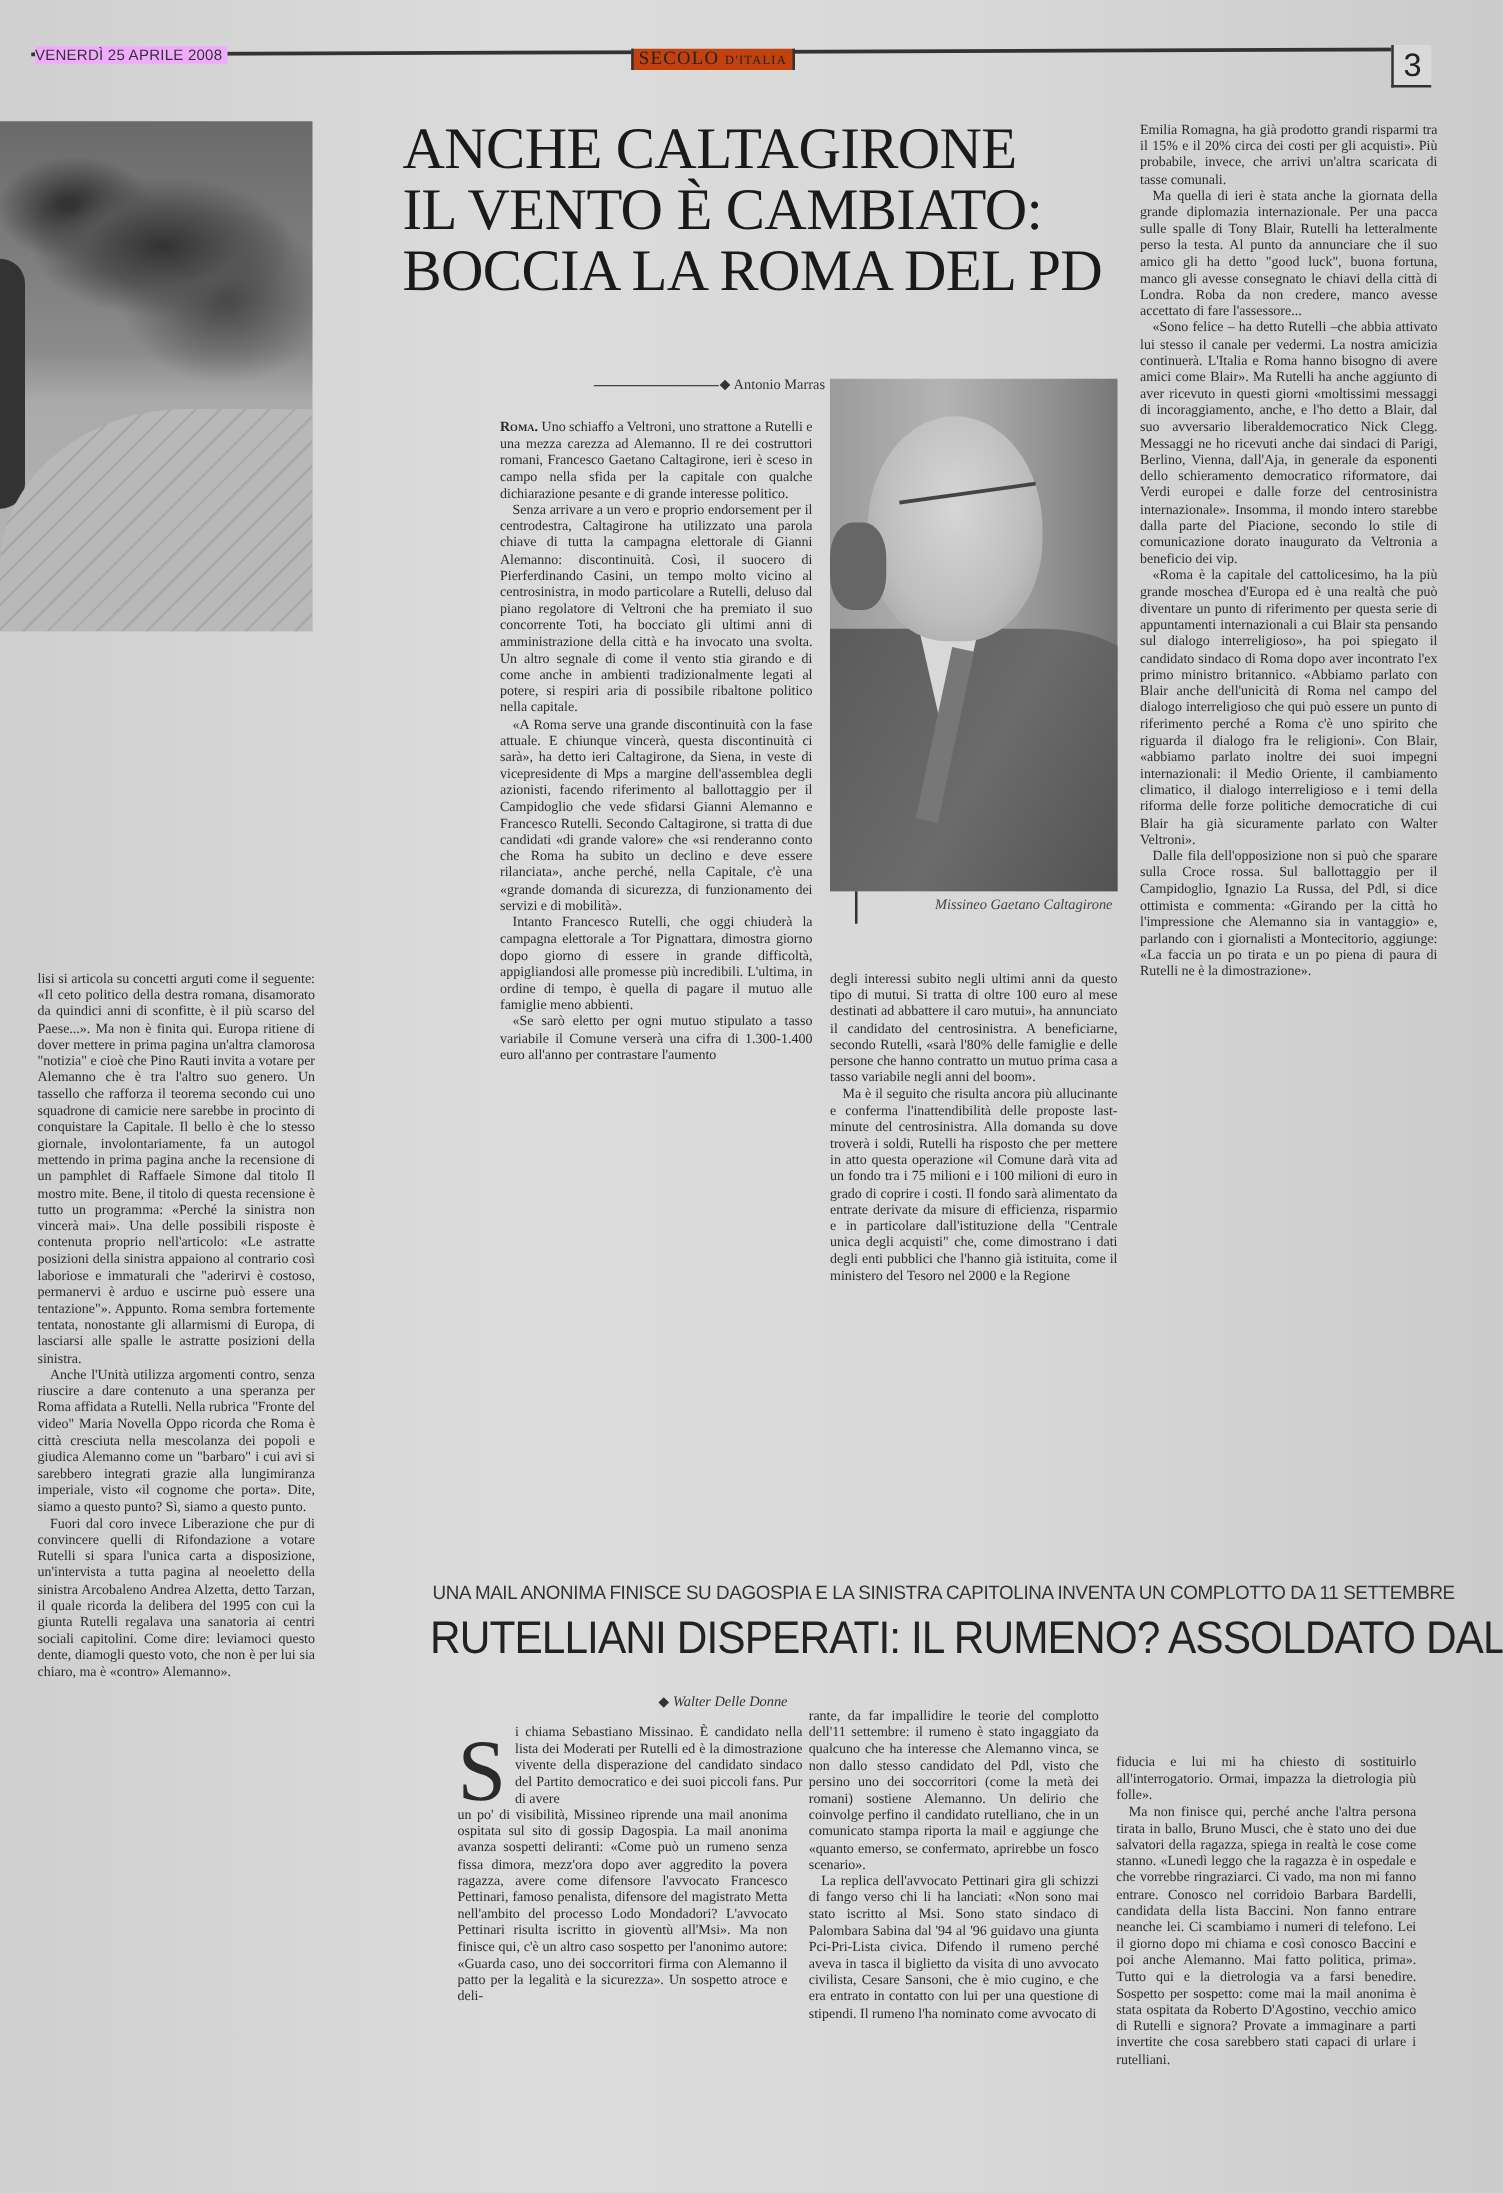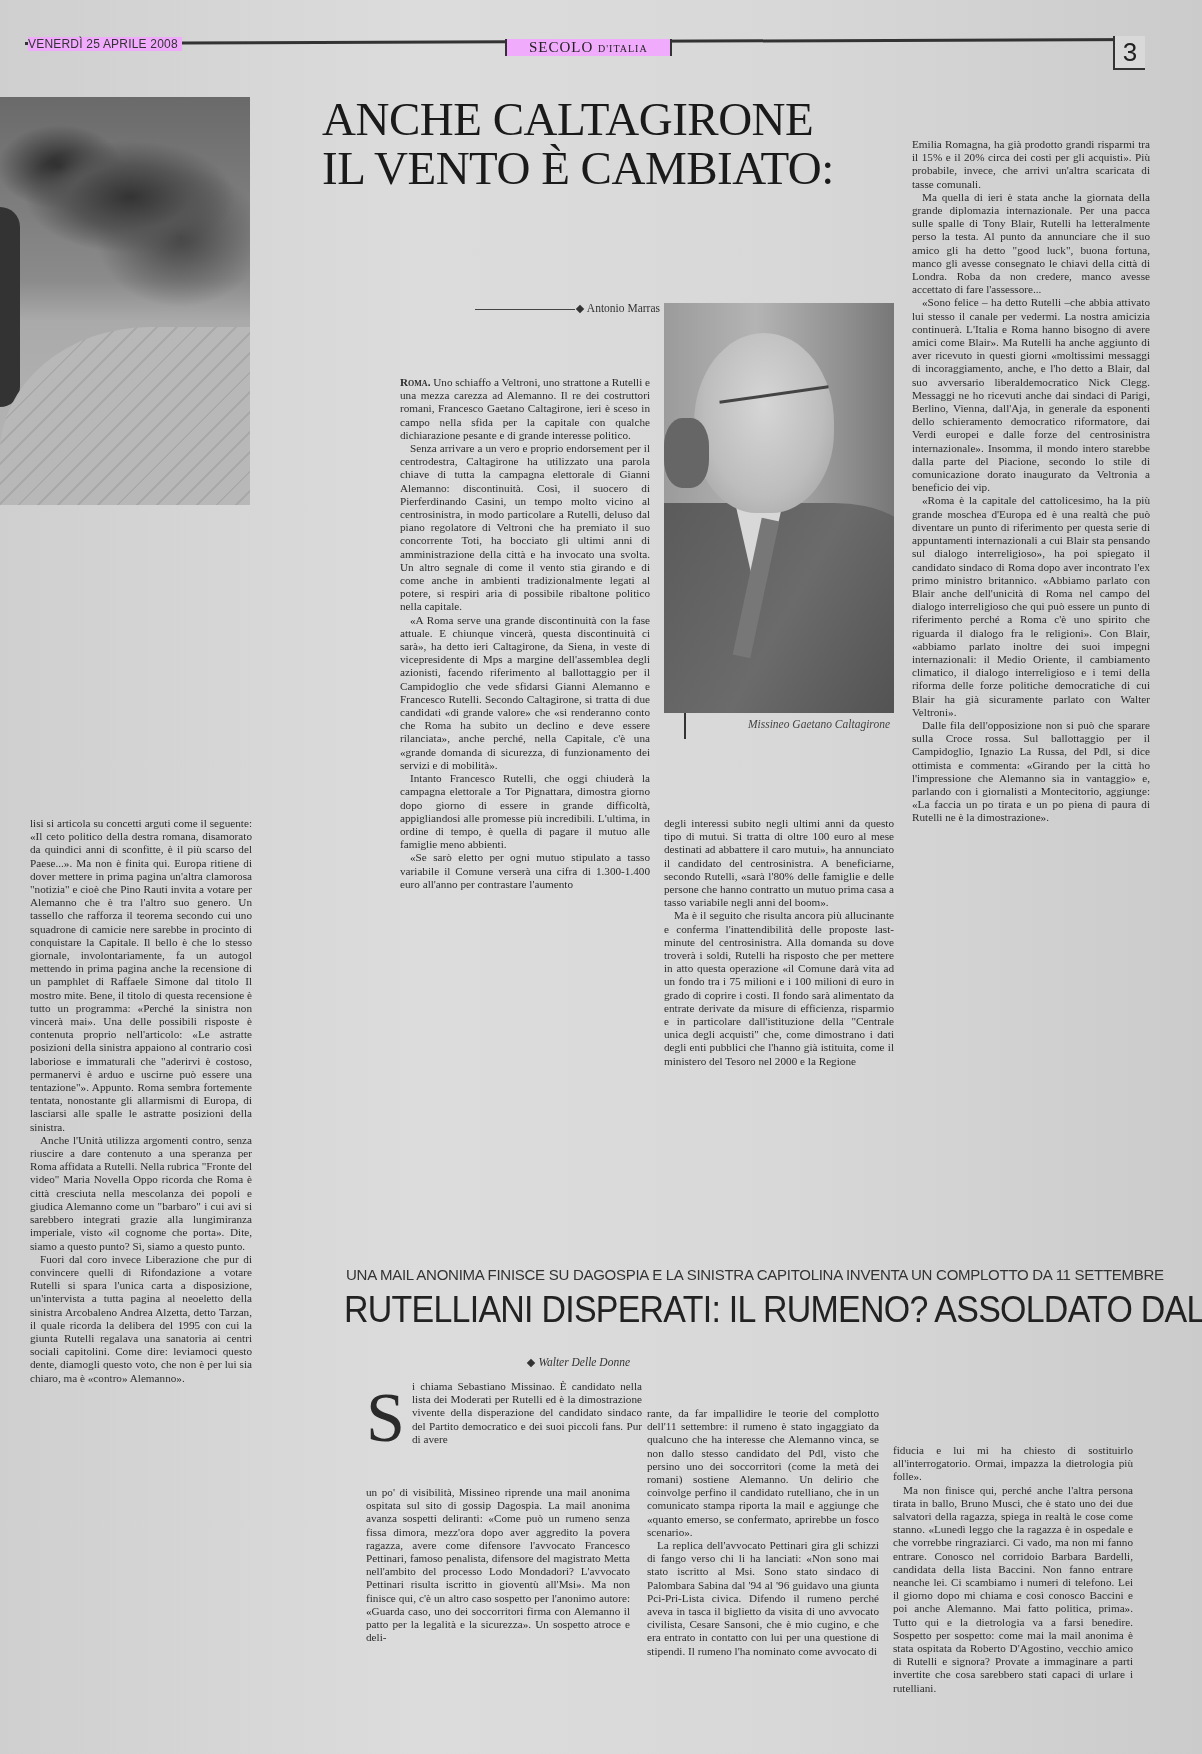--- a/index.html
+++ b/index.html
@@ -11,21 +11,21 @@
     color: #2a2a2a;
     position: relative;
   }
   .abs { position: absolute; }
   
   .masthead-line {
     left: 25px; top: 40px; width: 1118px; height: 3px; background: #333;
     transform: skewY(-0.2deg);
   }
   .head-date { left: 28px; top: 37px; font-family: "Liberation Sans", sans-serif; font-size: 12px; color: #333; letter-spacing: 0.2px; background: #f0abfc; padding-right: 4px; }
-  .head-paper { left: 505px; top: 39px; font-size: 15px; letter-spacing: 1px; color: #222; background: #f0abfc; padding: 0 22px; border-left: 2px solid #333; border-right: 2px solid #333; }
+  .head-paper { left: 505px; top: 39px; font-size: 15px; letter-spacing: 1px; color: #222; background: #c2410c; padding: 0 4px; border-left: 2px solid #333; border-right: 2px solid #333; }
   .head-paper small { font-size: 10px; }
   .head-page { left: 1113px; top: 36px; width: 30px; height: 32px; border-left: 2px solid #333; border-bottom: 2px solid #333; font-family: "Liberation Sans", sans-serif; font-size: 26px; text-align: center; line-height: 32px; color: #222; background: #d9d9d9; }
   
   .photo-left { left: 0; top: 97px; width: 250px; height: 408px; overflow: hidden;
     background:
       radial-gradient(ellipse 150px 80px at 130px 100px, #333 0%, #555 40%, transparent 70%),
       radial-gradient(ellipse 90px 60px at 60px 70px, #222 0%, transparent 70%),
       radial-gradient(ellipse 120px 100px at 180px 140px, #444 0%, transparent 70%),
       linear-gradient(180deg, #6a6a6a 0%, #8b8b8b 45%, #aaa 55%, #b8b8b8 100%);
   }
@@ -46,21 +46,21 @@
   .photo-right .glasses { position: absolute; left: 55px; top: 90px; width: 110px; height: 3px; background: #444; transform: rotate(-8deg); }
   .photo-right .suit { position: absolute; left: -10px; top: 200px; width: 260px; height: 230px; background: linear-gradient(120deg, #5a5a5a 0%, #6b6b6b 50%, #4e4e4e 100%); border-top-right-radius: 80px 40px; }
   .photo-right .shirt { position: absolute; left: 70px; top: 195px; width: 50px; height: 110px; background: #d8d8d8; clip-path: polygon(0 0,100% 0,50% 100%); }
   .photo-right .tie { position: absolute; left: 83px; top: 215px; width: 18px; height: 140px; background: #777; transform: rotate(12deg); }
   .photo-right .ear { position: absolute; left: 0px; top: 115px; width: 45px; height: 70px; background: #666; border-radius: 40%; }
   .caption { left: 680px; top: 718px; width: 210px; font-size: 11.5px; font-style: italic; color: #444; text-align: right; }
   .caption-tick { left: 684px; top: 713px; width: 2px; height: 26px; background: #333; }
   
   .col { font-size: 11.2px; line-height: 13.2px; text-align: justify; color: #2b2b2b; hyphens: auto; }
   .col p { margin: 0; text-indent: 10px; }
-  .col p.noind { text-indent: 0; margin-top: 40px; }
+  .col p.noind { text-indent: 0; }
   .col .sc { font-variant: small-caps; font-weight: bold; }
   .c1 { left: 30px; top: 777px; width: 222px; }
   .c2 { left: 400px; top: 336px; width: 250px; }
   .c3 { left: 664px; top: 777px; width: 230px; }
   .c4 { left: 912px; top: 98px; width: 238px; }
   
   .kicker { left: 346px; top: 1266px; width: 800px; font-family: "Liberation Sans", sans-serif; font-size: 15.5px; color: #333; white-space: nowrap; letter-spacing: -0.3px; transform: scaleX(0.97); transform-origin: left; }
   .headline2 { left: 344px; top: 1289px; width: 800px; font-family: "Liberation Sans", sans-serif; font-size: 36.5px; color: #222; white-space: nowrap; letter-spacing: -0.8px; transform: scaleX(0.93); transform-origin: left; font-weight: normal; }
   .byline2 { left: 510px; top: 1356px; width: 120px; font-size: 11.5px; font-style: italic; text-align: right; color: #333; }
   .dropcap { left: 366px; top: 1388px; font-size: 70px; line-height: 60px; color: #2a2a2a; }
@@ -79,20 +79,21 @@
 <div class="abs head-page">3</div>
 
 <div class="abs photo-left">
   <div class="shadow"></div>
   <div class="sweater"></div>
 </div>
 
 <div class="abs headline">
   <div>ANCHE CALTAGIRONE</div>
   <div>IL VENTO È CAMBIATO:</div>
+  <div>BOCCIA LA ROMA DEL PD</div>
 </div>
 <div class="abs byline">
   <span class="rule"></span><span class="diamond"></span><span>Antonio Marras</span>
 </div>
 
 <div class="abs photo-right">
   <div class="suit"></div>
   <div class="shirt"></div>
   <div class="tie"></div>
   <div class="head"></div>

